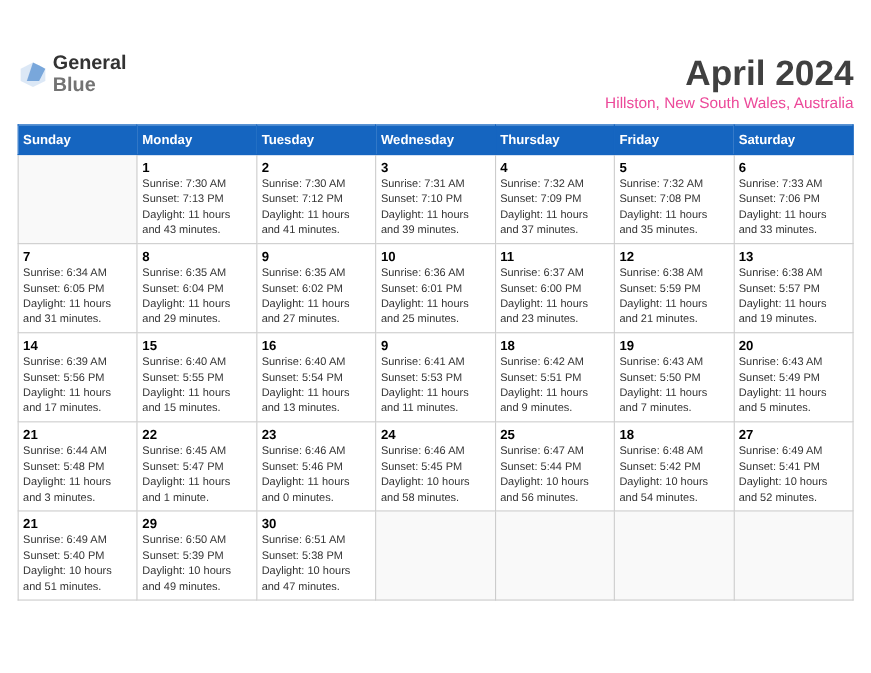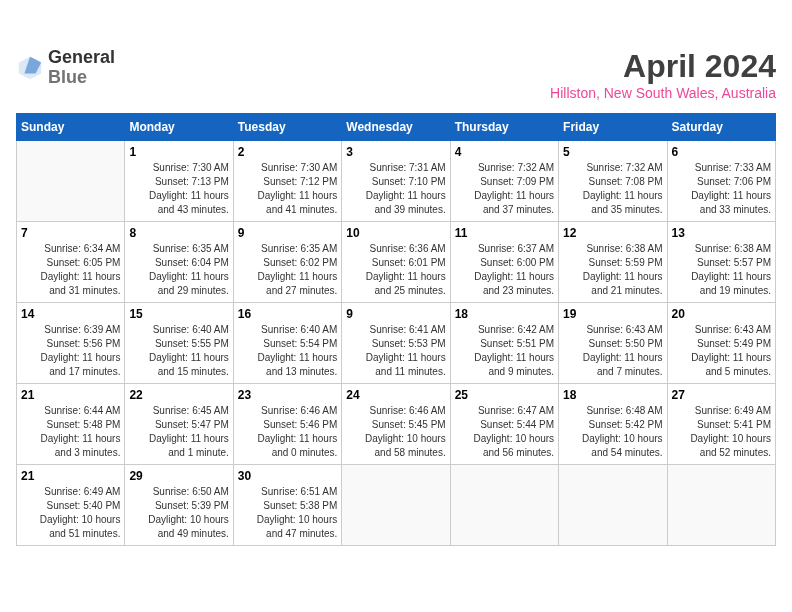--- a/index.html
+++ b/index.html
@@ -68,21 +68,20 @@
     }
     .day-number {
       font-weight: bold;
       font-size: 12px;
       margin-bottom: 2px;
     }
     .day-info {
       font-size: 10px;
       color: #333;
       line-height: 1.4;
-      text-align: right;
     }
     .empty-cell {
       background: #f9f9f9;
     }
   </style>
 </head>
 <body>
 
 <div class="header">
   <div class="logo">

